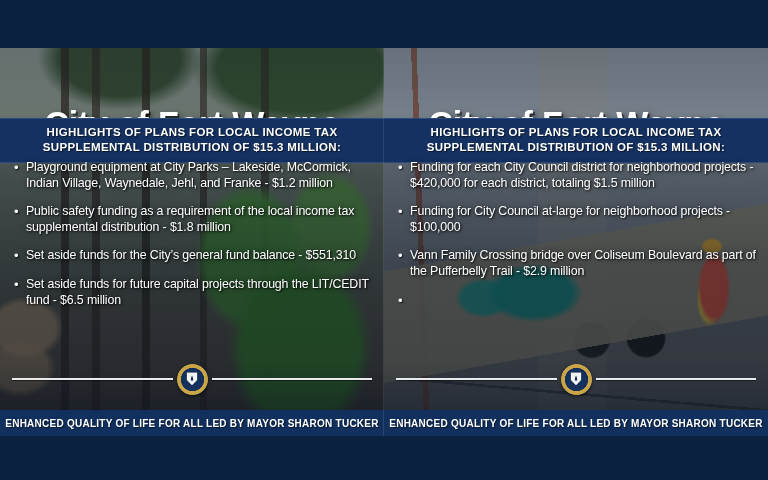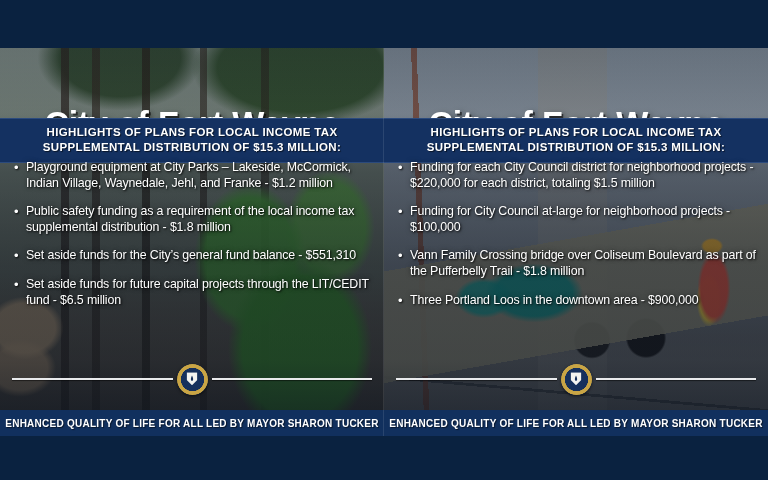--- a/index.html
+++ b/index.html
@@ -282,33 +282,32 @@
         <div class="title">City of Fort Wayne</div>
 
         <div class="band">
           <div class="band-line">HIGHLIGHTS OF PLANS FOR LOCAL INCOME TAX</div>
           <div class="band-line">SUPPLEMENTAL DISTRIBUTION OF $15.3 MILLION:</div>
         </div>
 
         <div class="bullets">
           <div class="bullet">
             <div class="dot">•</div>
-            <div class="btext">Funding for each City Council district for neighborhood projects - $220,000 for each district, totaling $1.5 million</div>
+            <div class="btext">Funding for each City Council district for neighborhood projects - $420,000 for each district, totaling $1.5 million</div>
           </div>
           <div class="bullet">
             <div class="dot">•</div>
             <div class="btext">Funding for City Council at-large for neighborhood projects - $100,000</div>
           </div>
           <div class="bullet">
             <div class="dot">•</div>
-            <div class="btext">Vann Family Crossing bridge over Coliseum Boulevard as part of the Pufferbelly Trail - $1.8 million</div>
-          </div>
-          <div class="bullet">
-            <div class="dot">•</div>
-            <div class="btext">Three Portland Loos in the downtown area - $900,000</div>
+            <div class="btext">Vann Family Crossing bridge over Coliseum Boulevard as part of the Pufferbelly Trail - $2.9 million</div>
+          </div>
+          <div class="bullet">
+            <div class="dot">•</div>
           </div>
         </div>
 
         <div class="sealrow">
           <div class="rule"></div>
           <div class="seal"></div>
           <div class="rule"></div>
         </div>
 
       </div>

